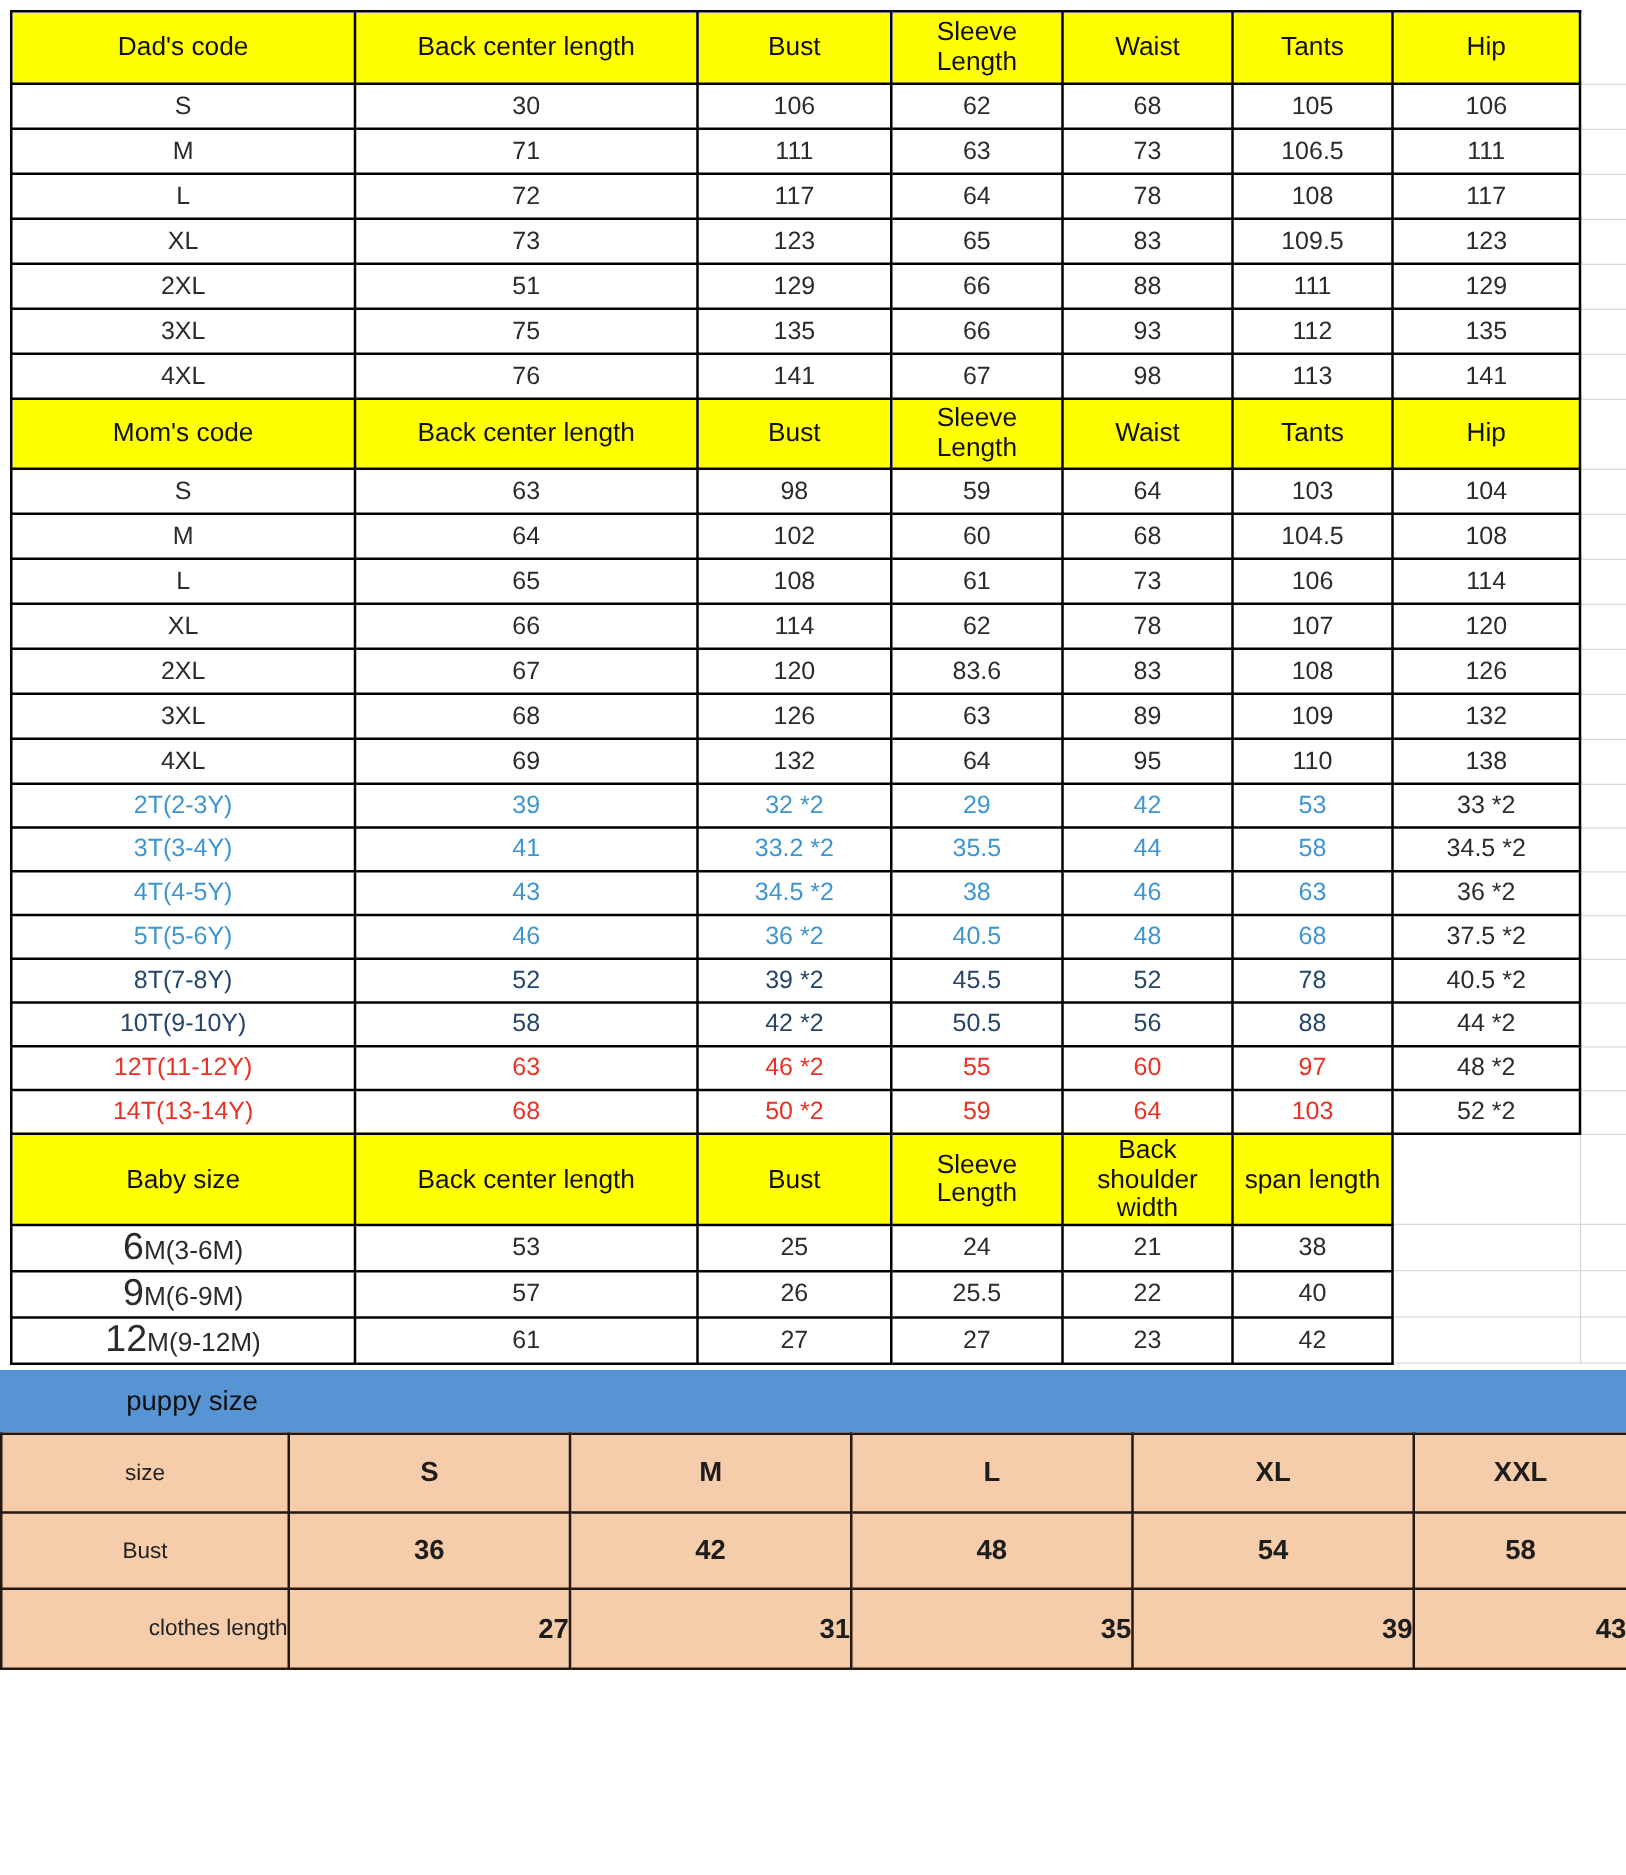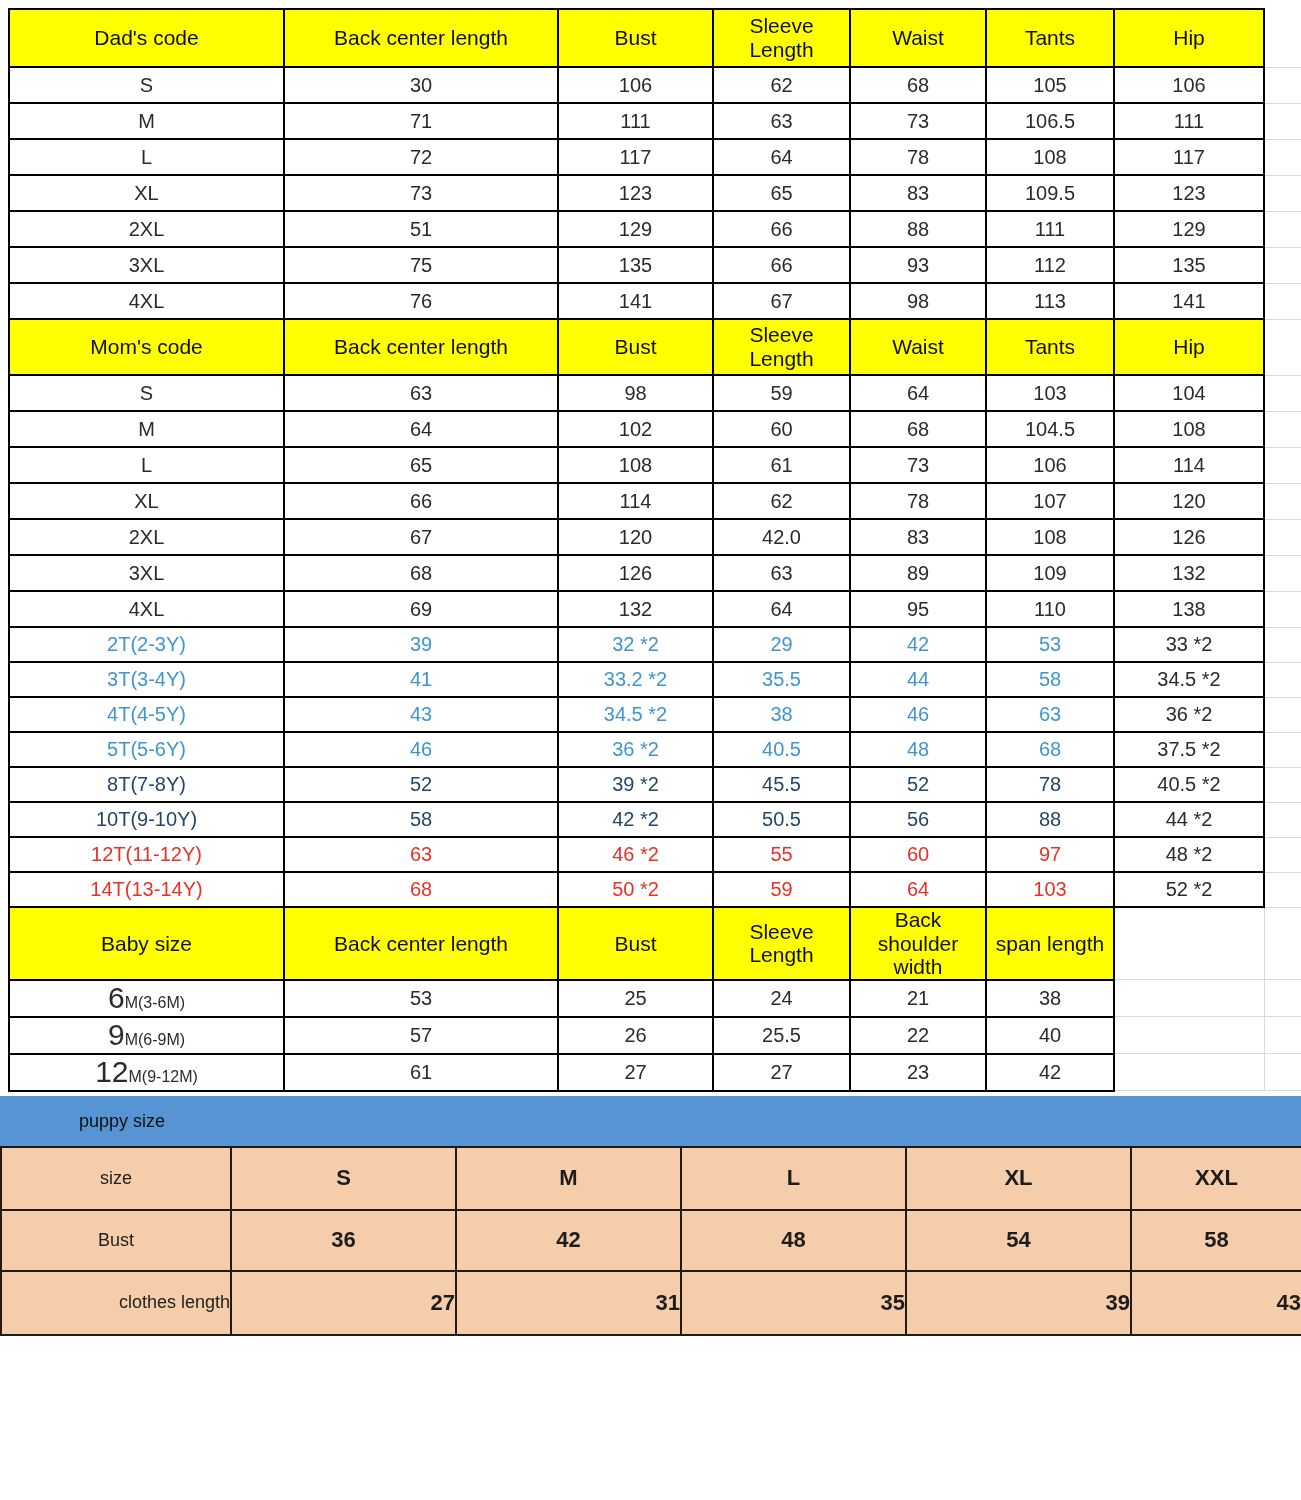--- a/index.html
+++ b/index.html
@@ -38,28 +38,28 @@
   }
   table.main td.ghost{border-right:1px solid var(--faint-grid,#d9d9d9);}
   
   tr.data.blue td{color:var(--text-blue,#3e95d0);}
   tr.data.navy td{color:var(--text-navy,#254669);}
   tr.data.red  td{color:var(--text-red,#e93125);}
   tr.data td.hip{color:var(--text-default,#2b2b2b);}
   
   td.labelcell{text-align:left;padding-left:2px;white-space:nowrap;}
   td.labelcell .big{font-size:30px;}
-  td.labelcell .rest{font-size:16px;}
+  td.labelcell .rest{font-size:21px;}
   
   .puppy{margin-top:4px;width:1301px;}
   .banner{
     height:50px;line-height:50px;
     background:var(--banner-blue,#5694d3);
-    padding-left:79px;box-sizing:border-box;
-    font-size:18px;color:#101010;
+    padding-left:101px;box-sizing:border-box;
+    font-size:22px;color:#101010;
   }
   table.puppy-t{border-collapse:collapse;table-layout:fixed;width:1301px;}
   table.puppy-t td{
     border:2px solid var(--puppy-border,#241811);
     background:var(--salmon,#f6cdab);
     text-align:center;vertical-align:middle;
     font-size:18px;color:#222222;padding:0;
   }
   table.puppy-t tr.r0 td{height:61px;}
   table.puppy-t tr.r1 td{height:59px;}
@@ -212,21 +212,21 @@
           <td>62</td>
           <td>78</td>
           <td>107</td>
           <td class="hip">120</td>
           <td class="sliver"></td>
         </tr>
         <tr class="data mom">
           <td>2XL</td>
           <td>67</td>
           <td>120</td>
-          <td>42.0</td>
+          <td>83.6</td>
           <td>83</td>
           <td>108</td>
           <td class="hip">126</td>
           <td class="sliver"></td>
         </tr>
         <tr class="data mom">
           <td>3XL</td>
           <td>68</td>
           <td>126</td>
           <td>63</td>

